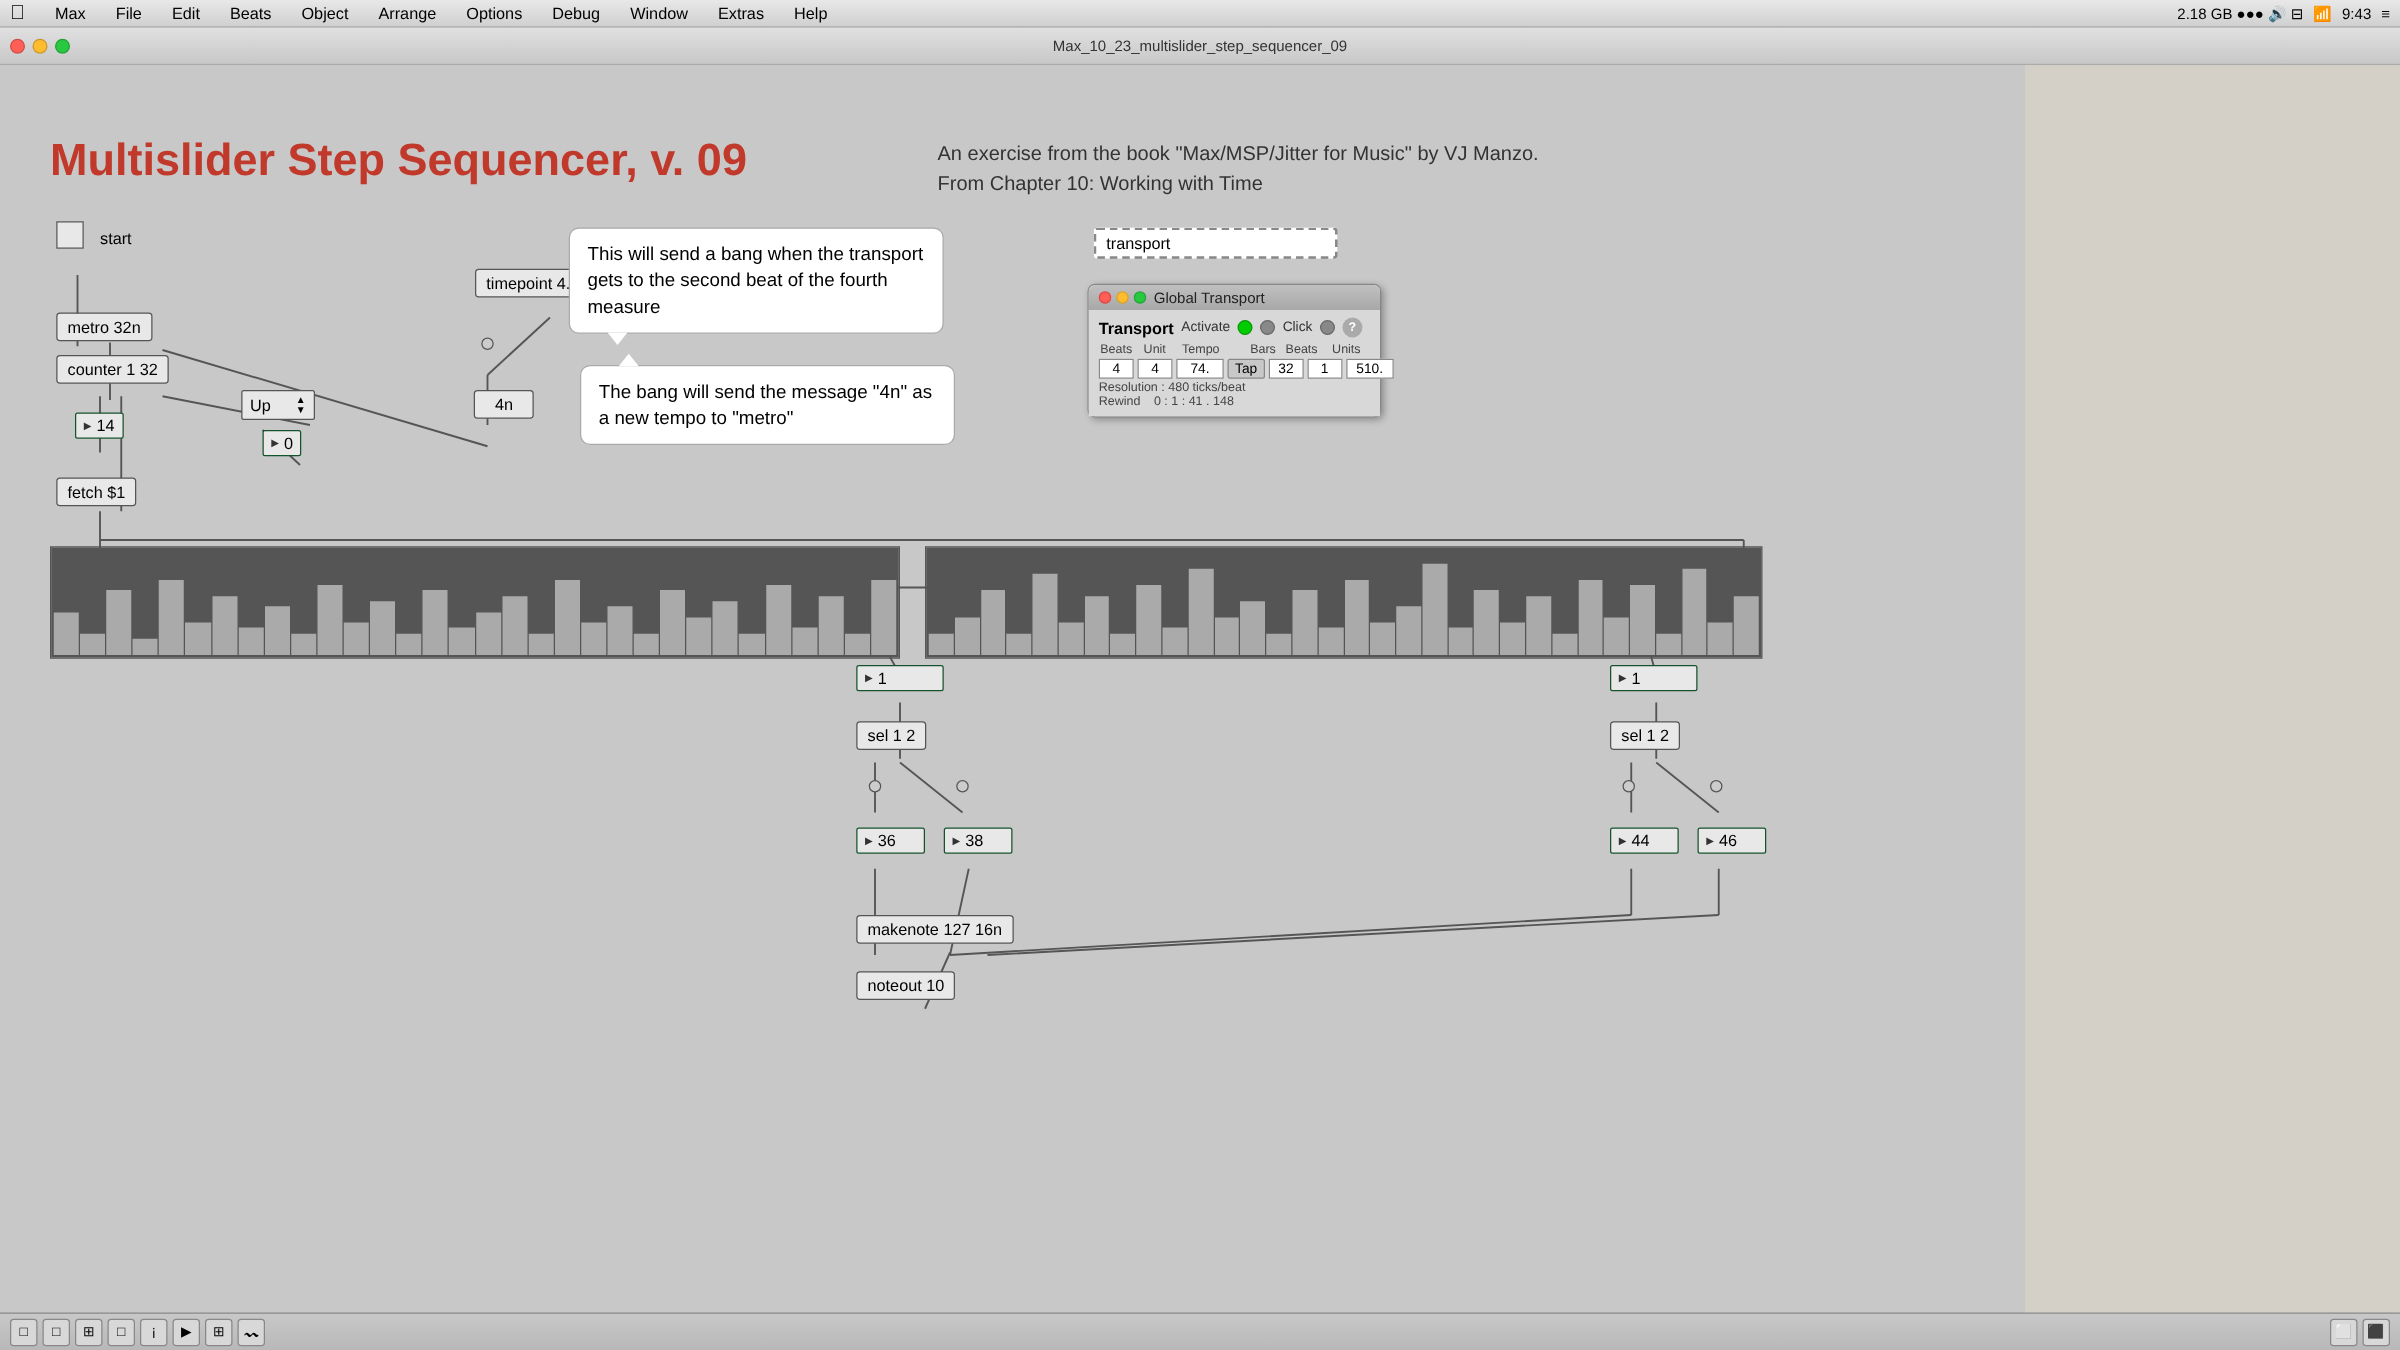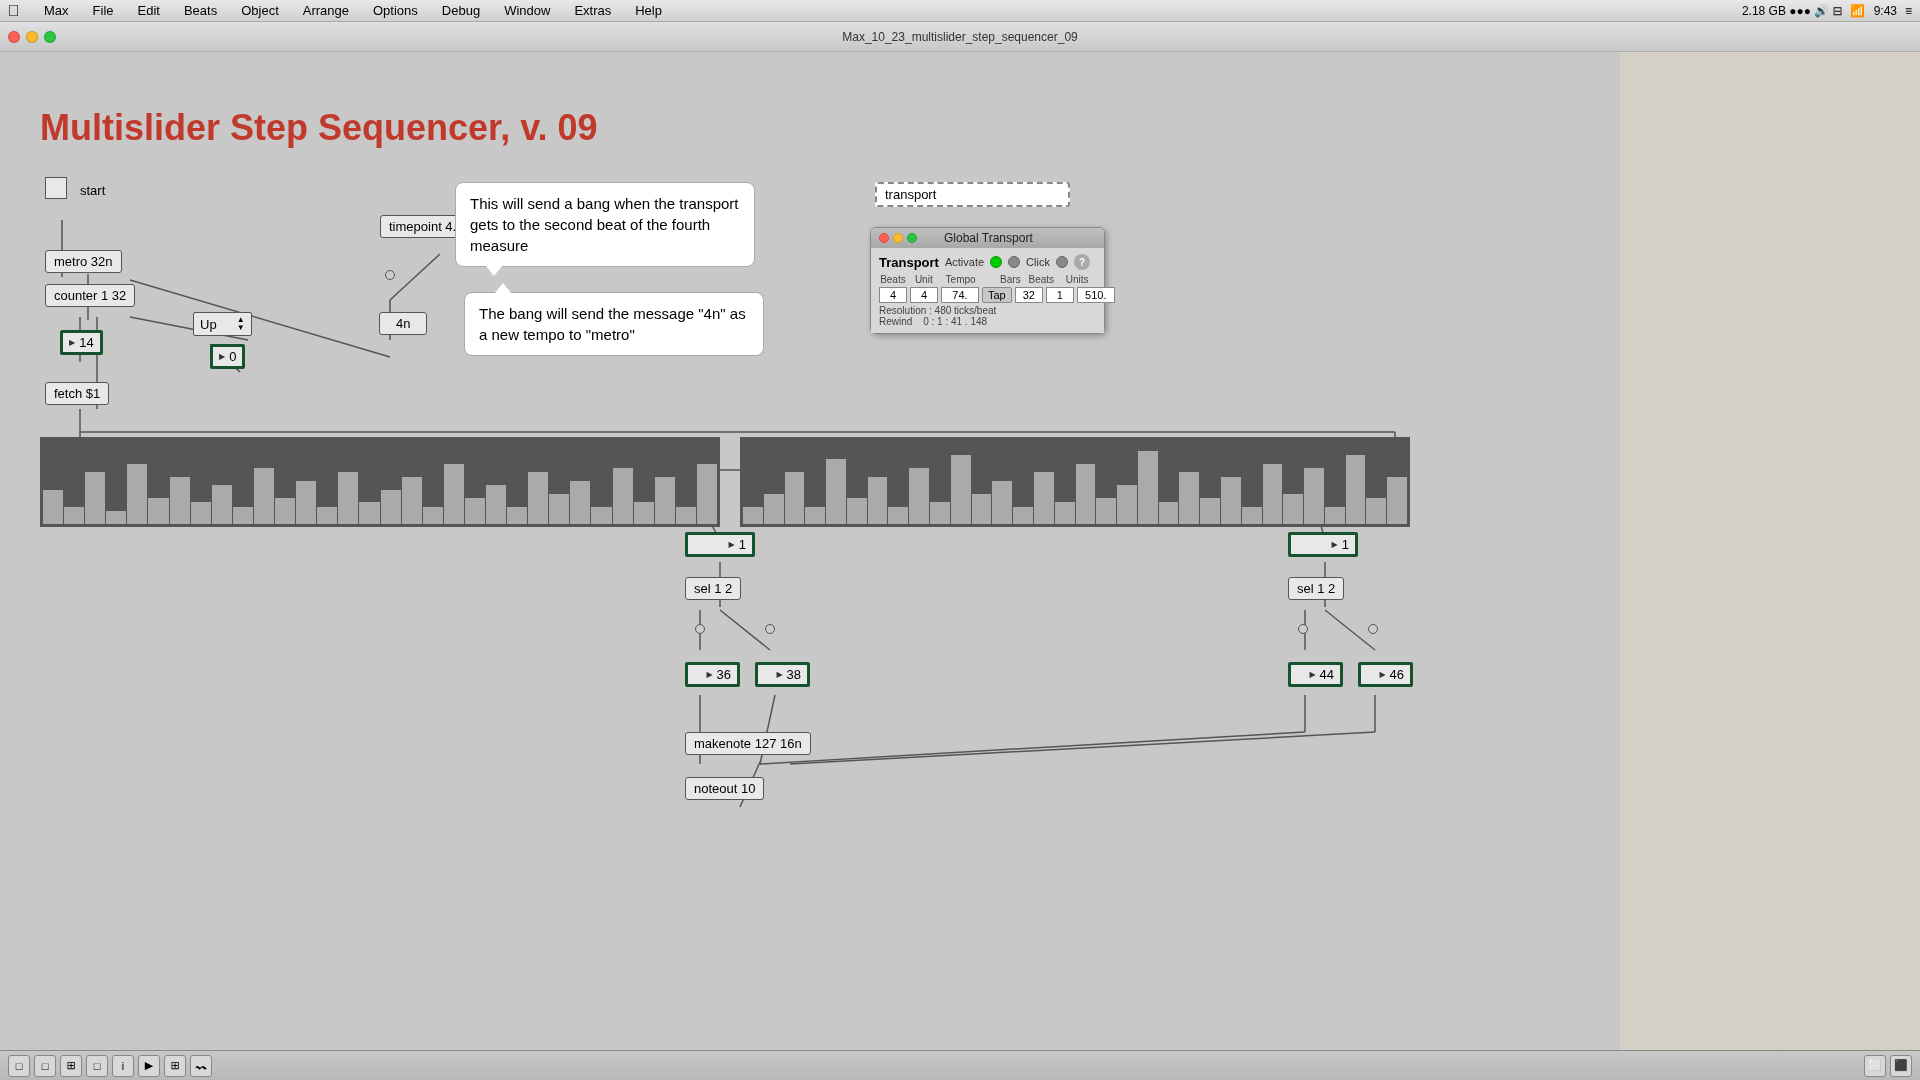--- a/index.html
+++ b/index.html
@@ -102,28 +102,27 @@
       position: absolute;
       width: 22px;
       height: 22px;
       background: #e8e8e8;
       border: 1px solid #555;
     }
 
     .patch-number {
       position: absolute;
       background: #e8e8e8;
-      border: 3px solid #14532d;
+      border: 1px solid #14532d;
       border-radius: 2px;
       padding: 2px 6px;
       font-size: 13px;
       display: flex;
       align-items: center;
       gap: 4px;
-      justify-content: flex-end;
     }
     .patch-number::before {
       content: '▶';
       font-size: 8px;
       color: #333;
     }
 
     .patch-umenu {
       position: absolute;
       background: #e8e8e8;
@@ -192,21 +191,21 @@
       width: 235px;
       box-shadow: 2px 2px 6px rgba(0,0,0,0.3);
     }
     .gt-titlebar {
       background: linear-gradient(to bottom, #c0c0c0, #a8a8a8);
       border-radius: 6px 6px 0 0;
       padding: 3px 8px;
       display: flex;
       align-items: center;
       font-size: 12px;
-      gap: 23px;
+      gap: 2px;
     }
     .gt-controls {
       display: flex;
       gap: 4px;
     }
     .gt-wc { width: 10px; height: 10px; border-radius: 50%; }
     .gt-close { background: #ff5f57; border: 1px solid #e0443e; }
     .gt-min { background: #febc2e; border: 1px solid #d9a326; }
     .gt-max { background: #28c840; border: 1px solid #20a632; }
     .gt-title { margin-left: 4px; font-size: 12px; color: #222; }
@@ -449,20 +448,24 @@
 
     <line x1="760" y1="710" x2="740" y2="755" stroke="#555" stroke-width="1.5"></line>
 
     <line x1="710" y1="418" x2="745" y2="418" stroke="#555" stroke-width="1.5"></line>
     <line x1="1395" y1="418" x2="1395" y2="380" stroke="#555" stroke-width="1.5"></line>
     <line x1="1395" y1="380" x2="80" y2="380" stroke="#555" stroke-width="1.5"></line>
   </svg>
 
   <h1 class="main-title">Multislider Step Sequencer, v. 09</h1>
 
+  <div class="subtitle">
+    <div>An exercise from the book "Max/MSP/Jitter for Music" by VJ Manzo.</div>
+    <div>From Chapter 10: Working with Time</div>
+  </div>
 
   <div class="patch-toggle" style="left:45px;top:125px;"></div>
   <div class="patch-obj" style="left:72px;top:128px;background:transparent;border:none;">start</div>
 
   <div class="patch-obj" style="left:45px;top:198px;">metro 32n</div>
 
   <div class="patch-obj" style="left:45px;top:232px;">counter 1 32</div>
 
   <div class="patch-number" style="left:60px;top:278px;">
     <span>14</span>

